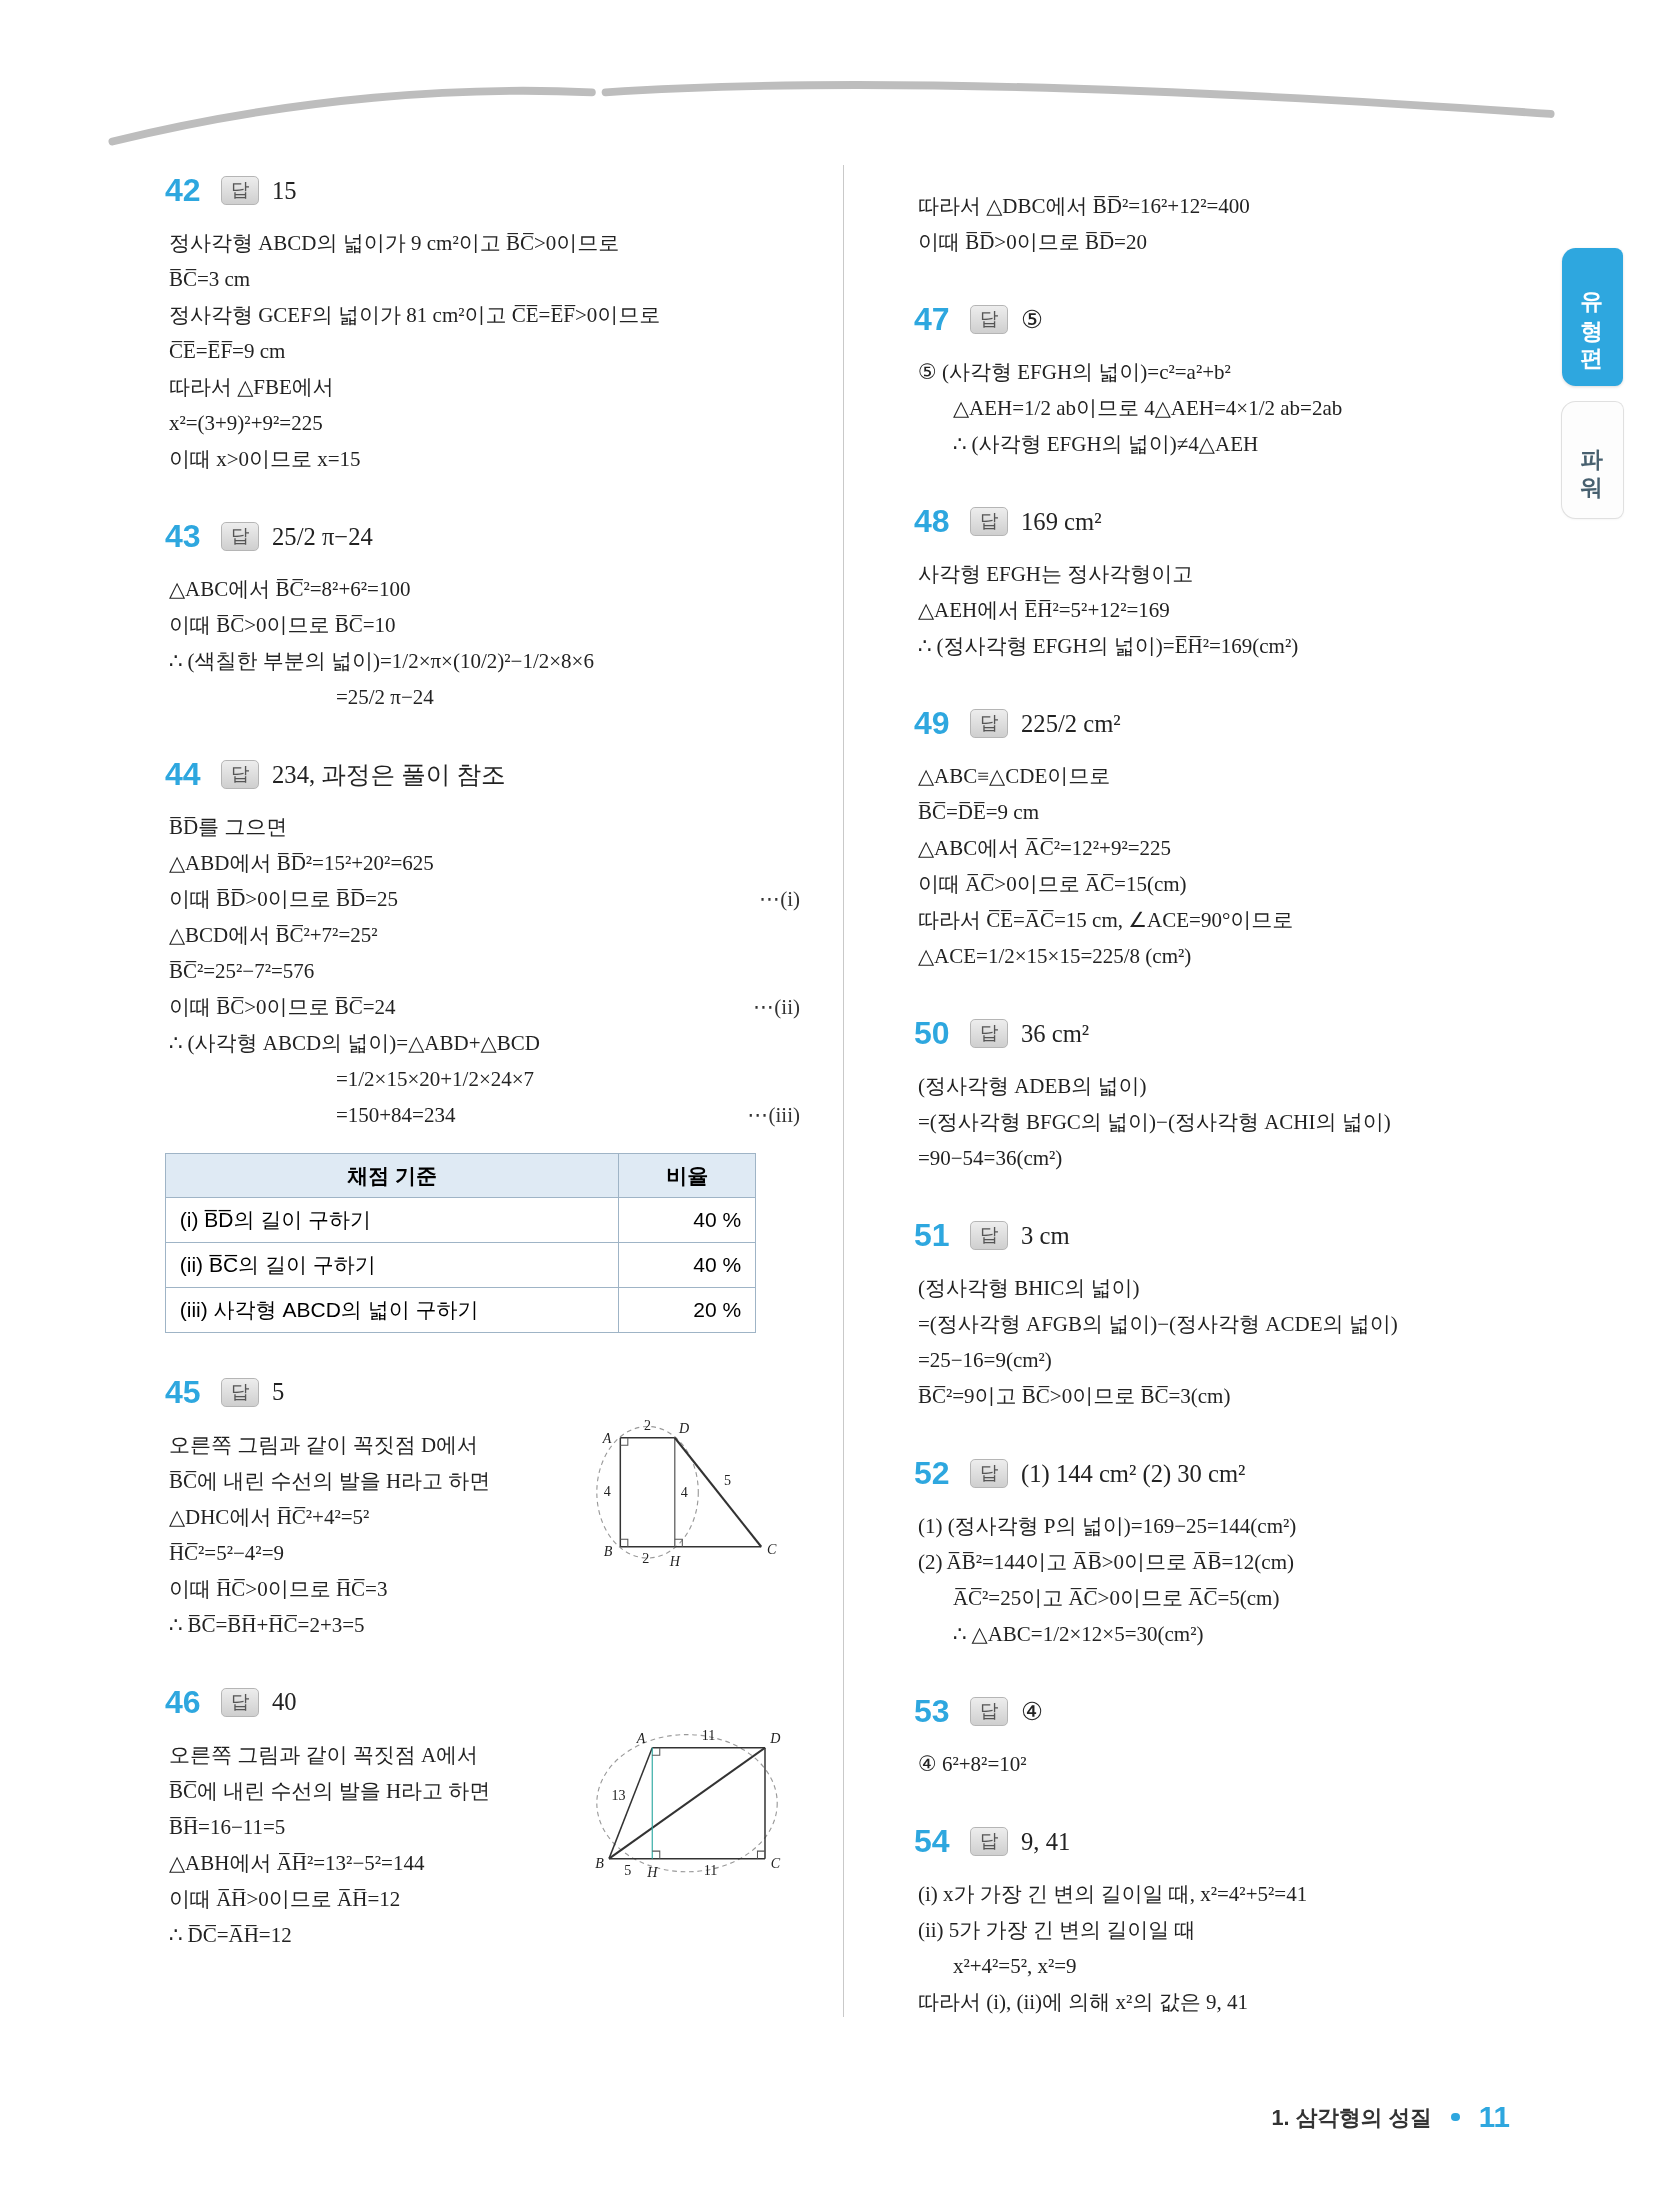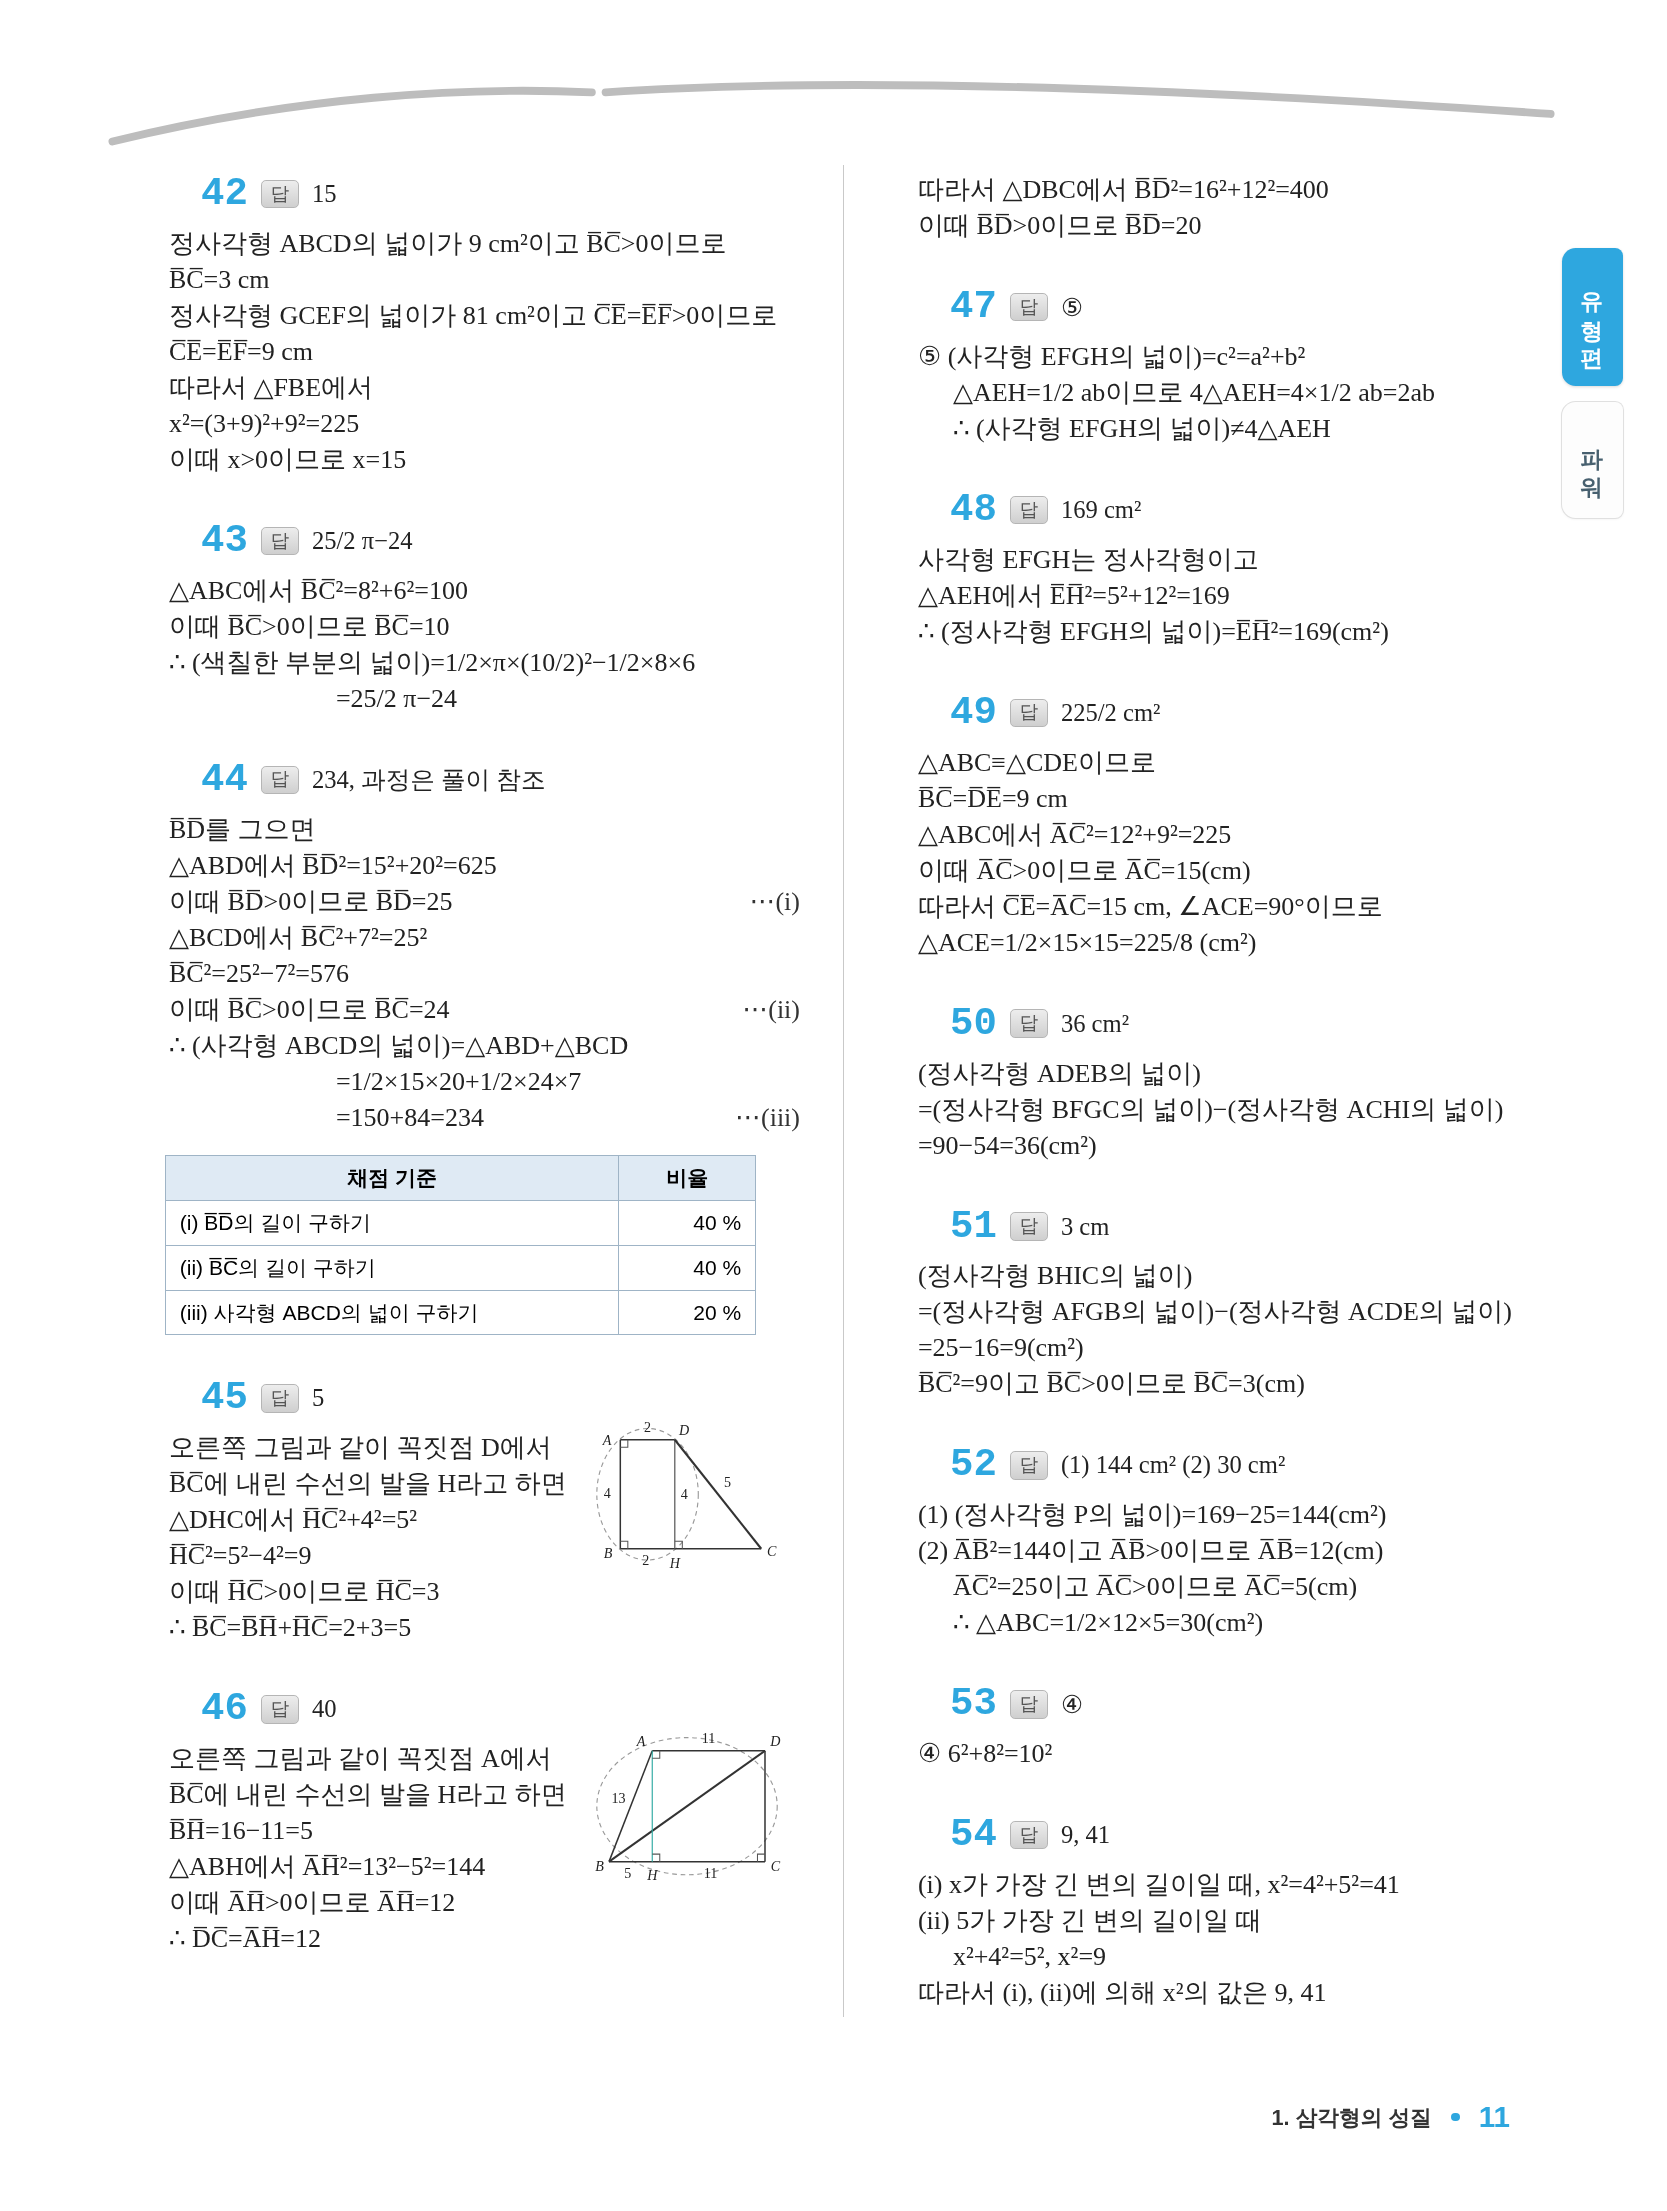--- a/index.html
+++ b/index.html
@@ -7,25 +7,25 @@
     position:relative;width:1668px;height:2211px;background:#ffffff;
     font-family:"Liberation Serif","DejaVu Sans",serif;color:#222;overflow:hidden;margin:0 auto;
   }
   .top-curve{position:absolute;left:0;top:0;}
   .divider{position:absolute;left:843px;top:165px;height:1852px;width:1px;background:#c9c9c9;}
   .col{position:absolute;top:172px;}
   .col-left{left:165px;width:635px;}
   .col-right{left:914px;width:630px;}
   .problem{margin-bottom:41px;position:relative;}
   .phead{display:flex;align-items:center;gap:12.8px;margin-bottom:9.9px;}
-  .pnum{color:#2ea7df;font-weight:700;font-size:39px;font-family:Liberation Mono, monospace;min-width:43px;margin-left:36px;}
+  .pnum{color:#2ea7df;font-weight:700;font-size:32px;font-family:Liberation Sans, sans-serif;min-width:43px;}
   .dap{background:linear-gradient(#ededed,#cfcfcf);color:#555;font-family:"Liberation Sans",sans-serif;
        font-size:18.7px;line-height:18.7px;padding:3.9px 8.9px;border-radius:4.9px;border:1px solid #b5b5b5;}
   .ans{font-weight:400;font-size:24.6px;color:#222;}
-  .pbody{font-size:26px;line-height:36px;margin-left:3.9px;}
+  .pbody{font-size:21px;line-height:36px;margin-left:3.9px;margin-top:16px;}
   .pbody.narrow{width:424px;}
   .line{display:flex;justify-content:space-between;align-items:baseline;}
   .line .marker{color:#333;flex:0 0 auto;margin-left:9.9px;}
   .cont{padding-left:167px;}
   .ind1{padding-left:35px;}
   table.grading{width:591px;border-collapse:collapse;margin:19.7px 0 3.9px;font-size:21px;
        font-family:"Liberation Sans",sans-serif;color:#000000;}
   table.grading th,table.grading td{border:1px solid #9fb4c6;padding:7.9px 13.8px;}
   table.grading th{background:#dfeaf4;font-weight:700;text-align:center;}
   table.grading td.crit{text-align:left;}

